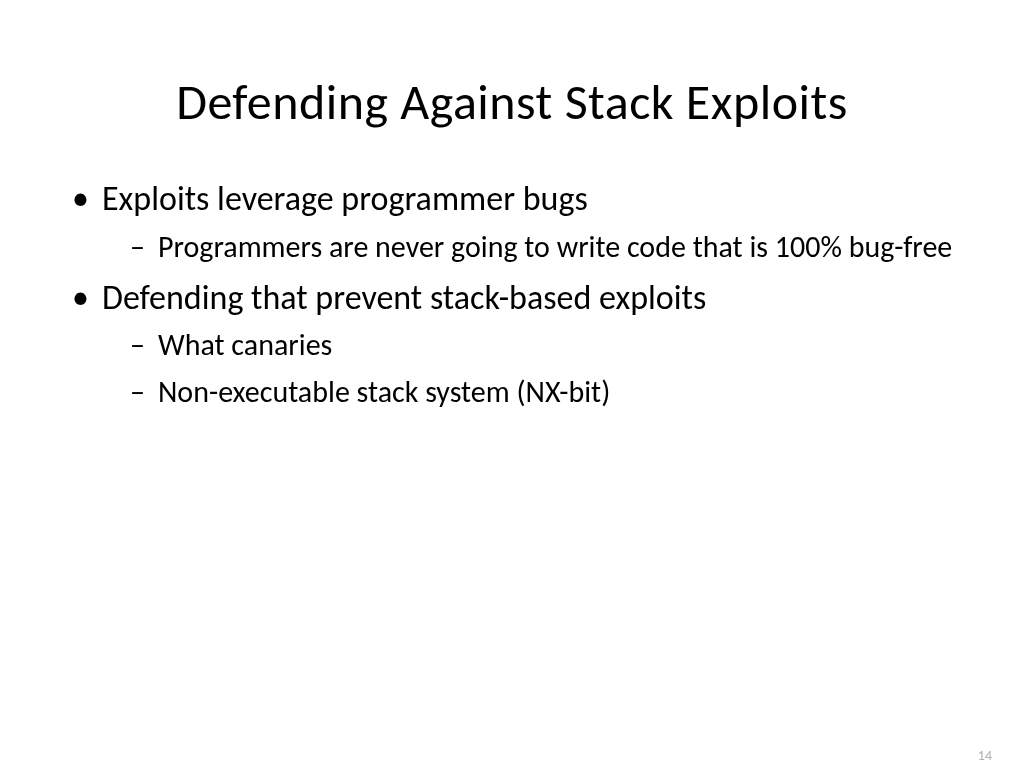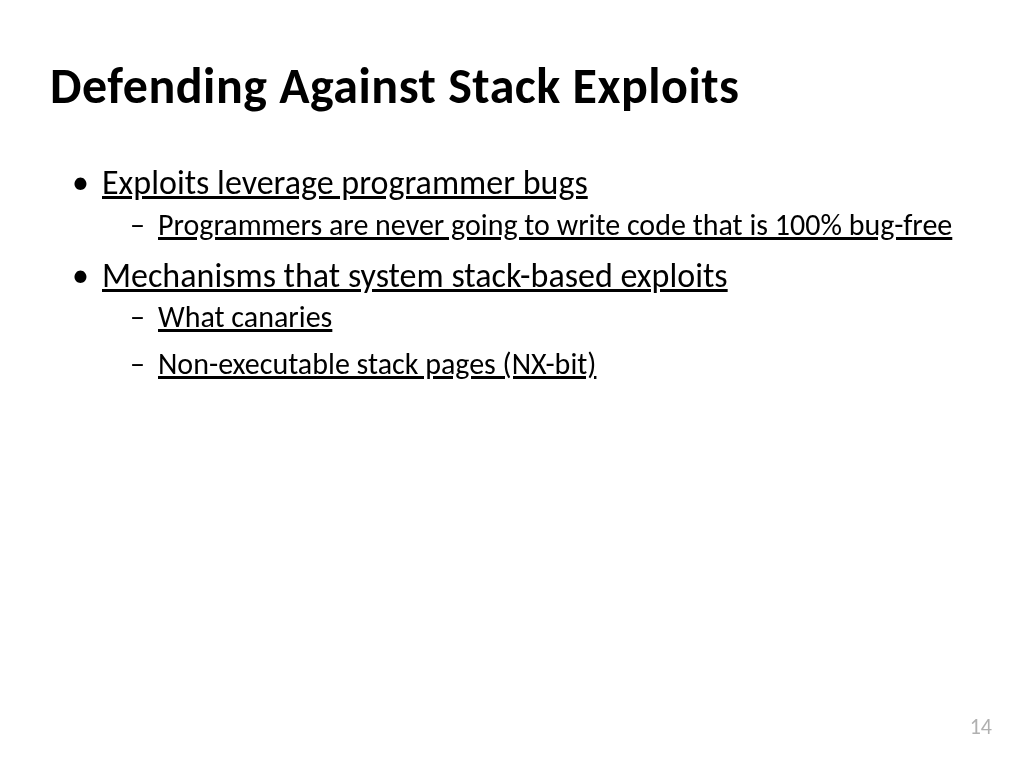--- a/index.html
+++ b/index.html
@@ -17,94 +17,96 @@
       overflow: hidden;
     }
     .slide {
       width: 100%;
       height: 100%;
       padding: 55px 50px 40px 50px;
       position: relative;
     }
     .title {
       font-size: 50px;
-      font-weight: 700;
+      font-weight: 400;
+      text-align: center;
       margin-bottom: 45px;
       letter-spacing: 0.5px;
+      margin-top: 16px;
     }
     .content {
       padding-left: 20px;
     }
     ul.level1 {
       list-style: none;
       padding-left: 0;
-      text-decoration: underline;
     }
     ul.level1 > li {
       font-size: 34px;
       line-height: 1.28;
       margin-bottom: 10px;
       position: relative;
       padding-left: 32px;
     }
     ul.level1 > li::before {
       content: "•";
       position: absolute;
       left: 2px;
       top: 0;
       font-size: 34px;
     }
     ul.level2 {
       list-style: none;
       padding-left: 28px;
+      margin-top: 6px;
     }
     ul.level2 > li {
       font-size: 30px;
       line-height: 1.3;
       margin-bottom: 8px;
       position: relative;
       padding-left: 28px;
     }
     ul.level2 > li::before {
       content: "–";
       position: absolute;
       left: 0;
       top: 0;
       font-size: 30px;
     }
     .page-number {
       position: absolute;
-      bottom: 28px;
+      bottom: 4px;
       right: 32px;
-      font-size: 22px;
+      font-size: 14px;
       color: #b0b0b0;
     }
   </style>
 </head>
 <body>
 
 <div class="slide">
   <h1 class="title">Defending Against Stack Exploits</h1>
   <div class="content">
     <ul class="level1">
       <li>
         <span>Exploits leverage programmer bugs</span>
         <ul class="level2">
           <li>
             <span>Programmers are never going to write code that is 100% bug-free</span>
           </li>
         </ul>
       </li>
       <li>
-        <span>Mechanisms that system stack-based exploits</span>
+        <span>Defending that prevent stack-based exploits</span>
         <ul class="level2">
           <li>
             <span>What canaries</span>
           </li>
           <li>
-            <span>Non-executable stack pages (NX-bit)</span>
+            <span>Non-executable stack system (NX-bit)</span>
           </li>
         </ul>
       </li>
     </ul>
   </div>
   <div class="page-number">14</div>
 </div>
 
 </body></html>

